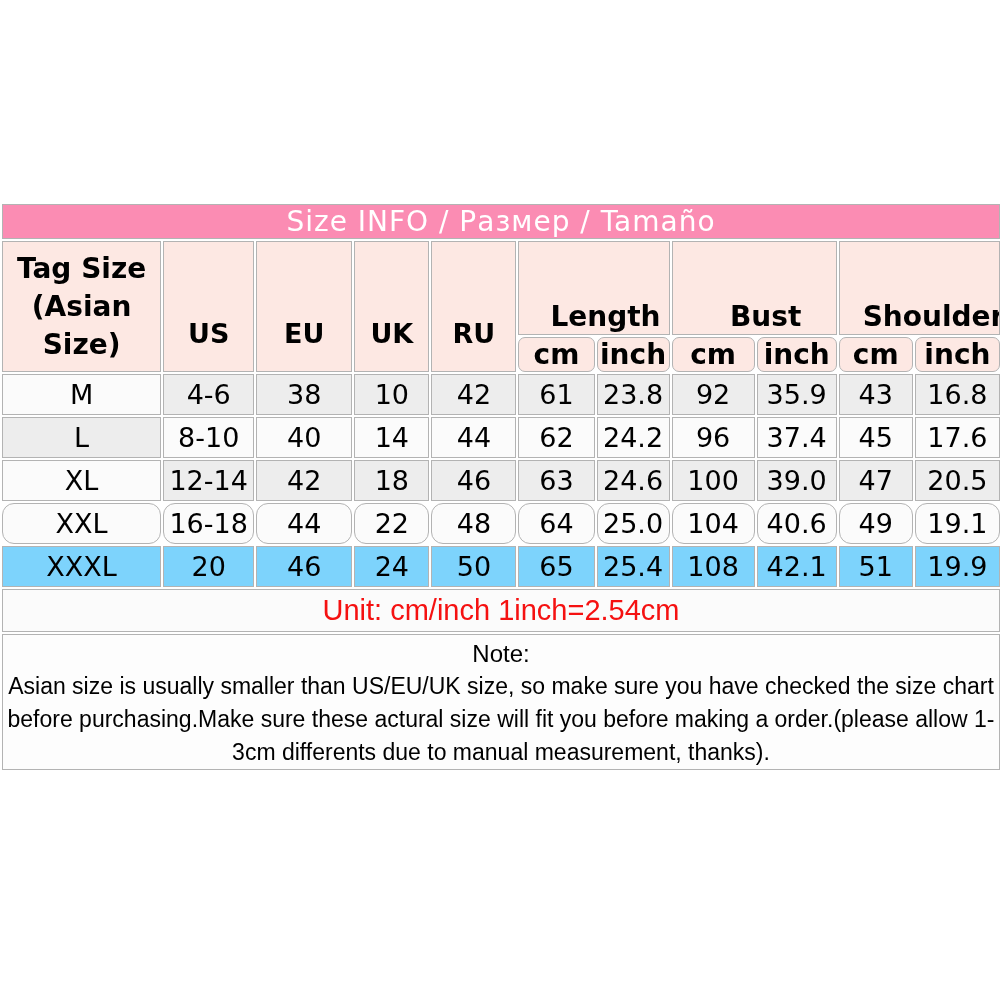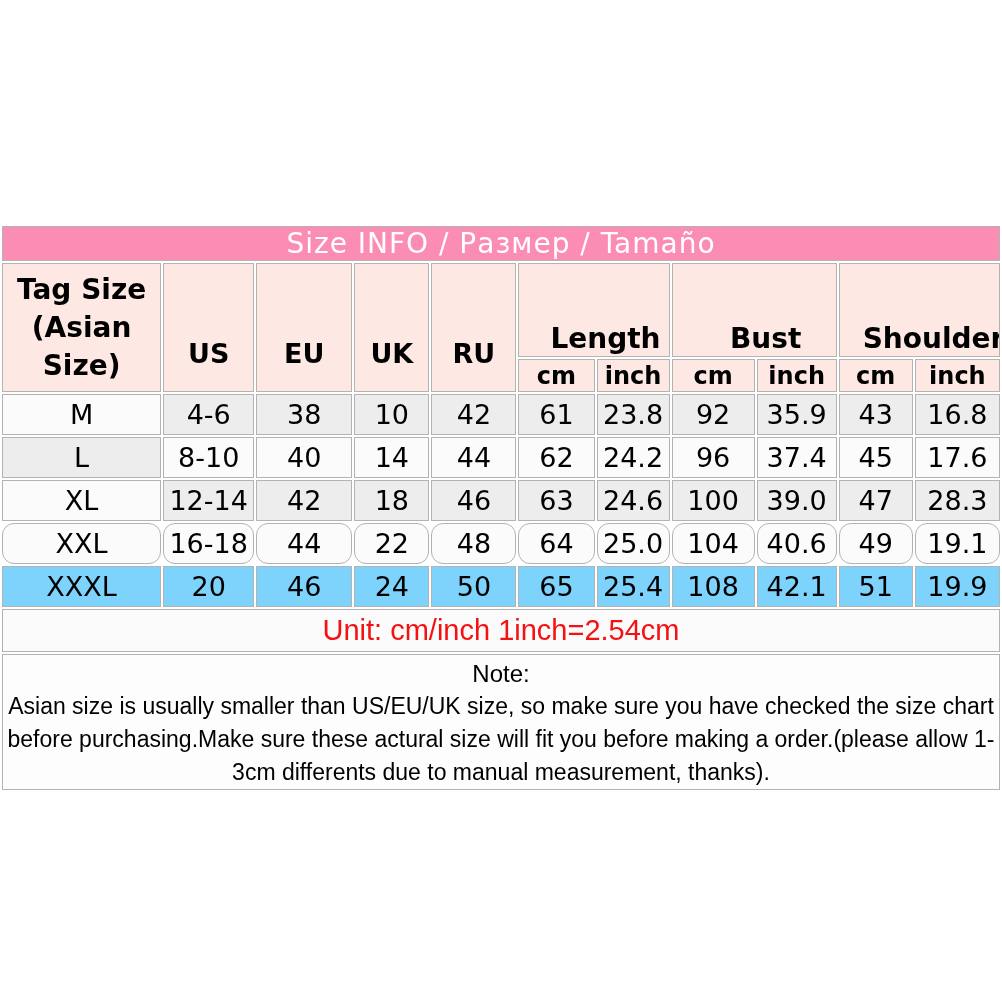--- a/index.html
+++ b/index.html
@@ -15,21 +15,21 @@
     color: #000;
   }
   .stage {
     position: relative;
     width: 1002px;
     height: 1002px;
     background: #fff;
   }
   table.size-table {
     position: absolute;
-    top: 224px;
+    top: 202px;
     left: 0;
     width: 1002px;
     table-layout: fixed;
     border-collapse: separate;
     border-spacing: 2px;
     background: #ffffff;
   }
   td {
     border: 1px solid #b3b3b3;
     text-align: center;
@@ -62,22 +62,23 @@
   }
   td.group-head {
     vertical-align: bottom;
     font-size: 28px;
     padding-bottom: 1px;
     height: 91px;
     padding-left: 23px;
   }
   td.sub-head {
     vertical-align: middle;
-    font-size: 24px;
+    font-size: 28px;
     height: 31px;
+    border-radius: 7px;
   }
   
   tr.data-row td {
     height: 39px;
     font-size: 27px;
     vertical-align: middle;
   }
   tr.shade-a td { background: #ededed; }
   tr.shade-a td.tag { background: #fbfbfb; }
   tr.shade-b td { background: #fbfbfb; }
@@ -192,21 +193,21 @@
       <td class="tag">XL</td>
       <td>12-14</td>
       <td>42</td>
       <td>18</td>
       <td>46</td>
       <td>63</td>
       <td>24.6</td>
       <td>100</td>
       <td>39.0</td>
       <td>47</td>
-      <td>28.3</td>
+      <td>20.5</td>
     </tr>
 
     <tr class="data-row shade-c">
       <td class="tag">XXL</td>
       <td>16-18</td>
       <td>44</td>
       <td>22</td>
       <td>48</td>
       <td>64</td>
       <td>25.0</td>

